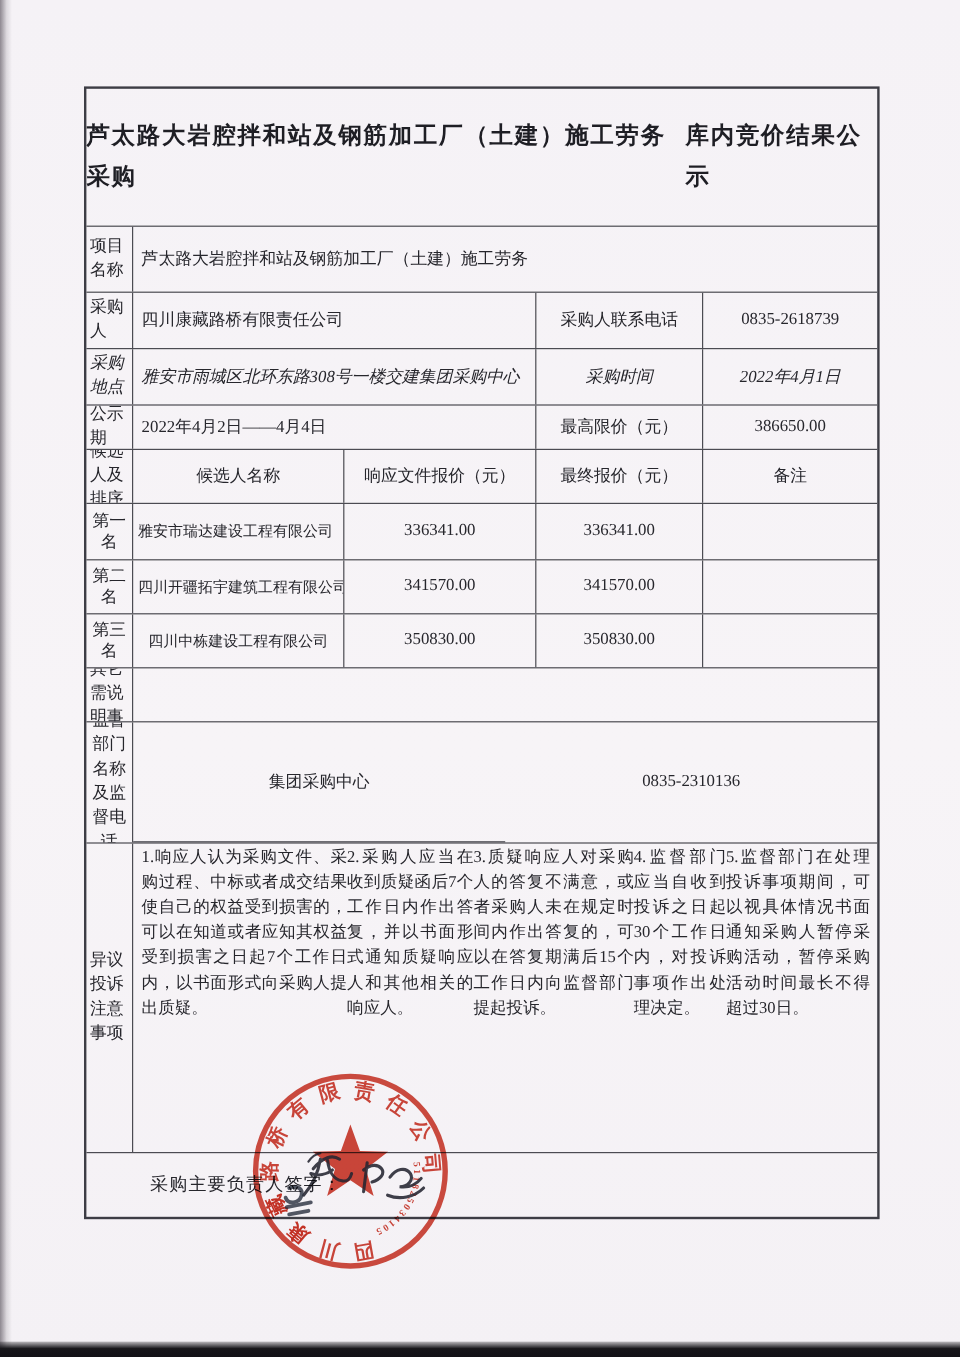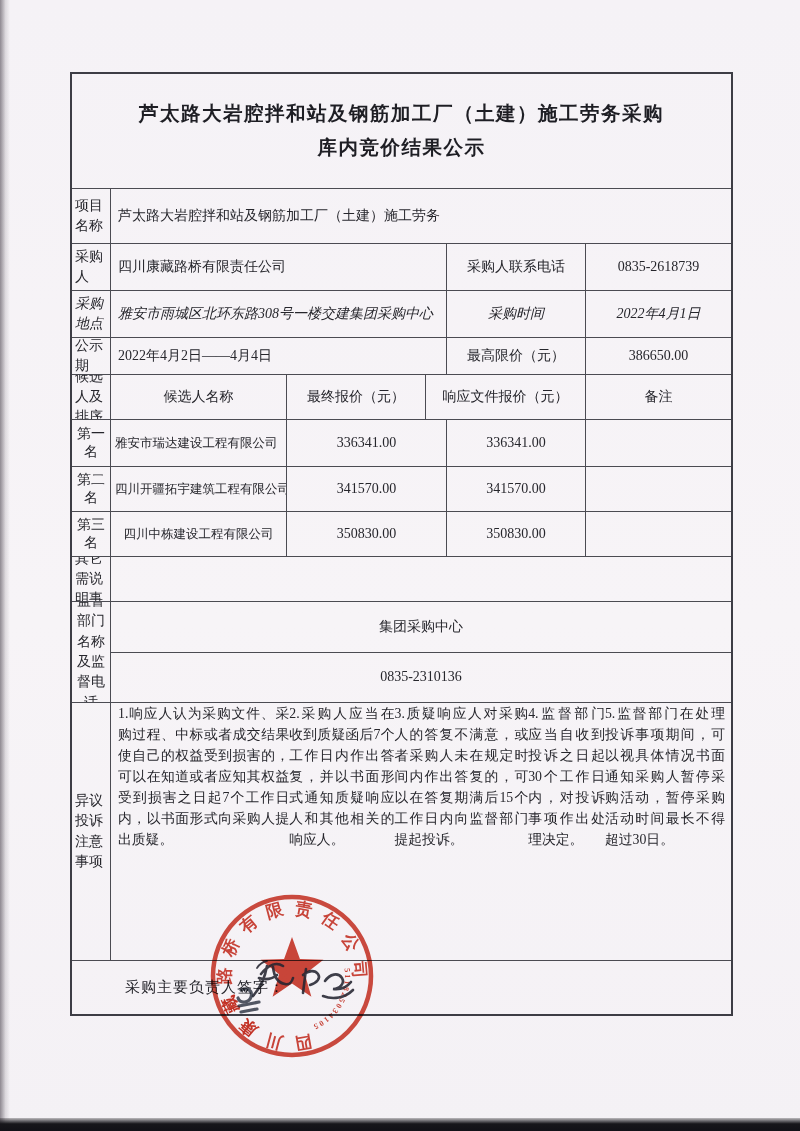--- a/index.html
+++ b/index.html
@@ -34,25 +34,25 @@
   .h-purchaser{height:46px;}
   .h-location{height:46px;font-style:italic;}
   .h-publicity{height:36px;}
   .h-chead{height:44px;}
   .h-cand1{height:46px;}
   .h-cand{height:44px;}
   .h-other{height:44px;justify-content:flex-end;}
   .h-superv{height:100px;}
   .h-obj{height:257px;}
   .h-sign{height:53px;}
-  .title-cell{flex:1;display:flex;flex-direction:column;justify-content:center;align-items:center;
+  .title-cell{flex:1;display:flex;flex-direction:row;justify-content:center;align-items:center;
     font-size:19.5px;font-weight:bold;letter-spacing:1.5px;line-height:1.75;color:#1e1e24;}
   .chead{font-size:14px;justify-content:center;text-align:center;padding:0 4px;}
   .name-cell{font-size:12.5px;padding:0 4px;white-space:nowrap;}
-  .sup-col{flex:1;display:flex;flex-direction:column;}
+  .sup-col{flex:1;display:flex;flex-direction:row;}
   .sup-sub{flex:1;display:flex;align-items:center;justify-content:center;font-size:14px;}
   .sup-sub:first-child{border-bottom:1px solid #4b4b52;}
   .obj-body{flex:1;display:flex;flex-direction:row;justify-content:center;padding:0 6px 0 7px;}
   .obj-body p{margin:0;font-size:13.8px;line-height:21px;text-align:justify;}
   .sign-cell{flex:1;padding-left:7px;font-size:15px;letter-spacing:1px;display:flex;align-items:center;}
   .stamp{position:absolute;left:195px;top:878px;width:200px;height:200px;mix-blend-mode:multiply;}
   .stamp svg{width:100%;height:100%;}
   .seal-txt{font-family:"Liberation Serif","DejaVu Serif",serif;font-weight:bold;}
 </style>
 </head>
@@ -92,22 +92,22 @@
     <div class="r h-publicity">
       <div class="c w-label lab">公示期</div>
       <div class="c w-val pad">2022年4月2日——4月4日</div>
       <div class="c w-c3 ctr">最高限价（元）</div>
       <div class="c w-c4 ctr">386650.00</div>
     </div>
 
     <div class="r h-chead">
       <div class="c w-label lab">候选人及排序</div>
       <div class="c w-name chead">候选人名称</div>
+      <div class="c w-p1 chead">响应文件报价（元）</div>
       <div class="c w-p2 chead">最终报价（元）</div>
-      <div class="c w-p1 chead">响应文件报价（元）</div>
       <div class="c w-rem chead">备注</div>
     </div>
 
     <div class="r h-cand1">
       <div class="c w-label ctr">第一名</div>
       <div class="c w-name name-cell">雅安市瑞达建设工程有限公司</div>
       <div class="c w-p1 ctr">336341.00</div>
       <div class="c w-p2 ctr">336341.00</div>
       <div class="c w-rem ctr"></div>
     </div>

